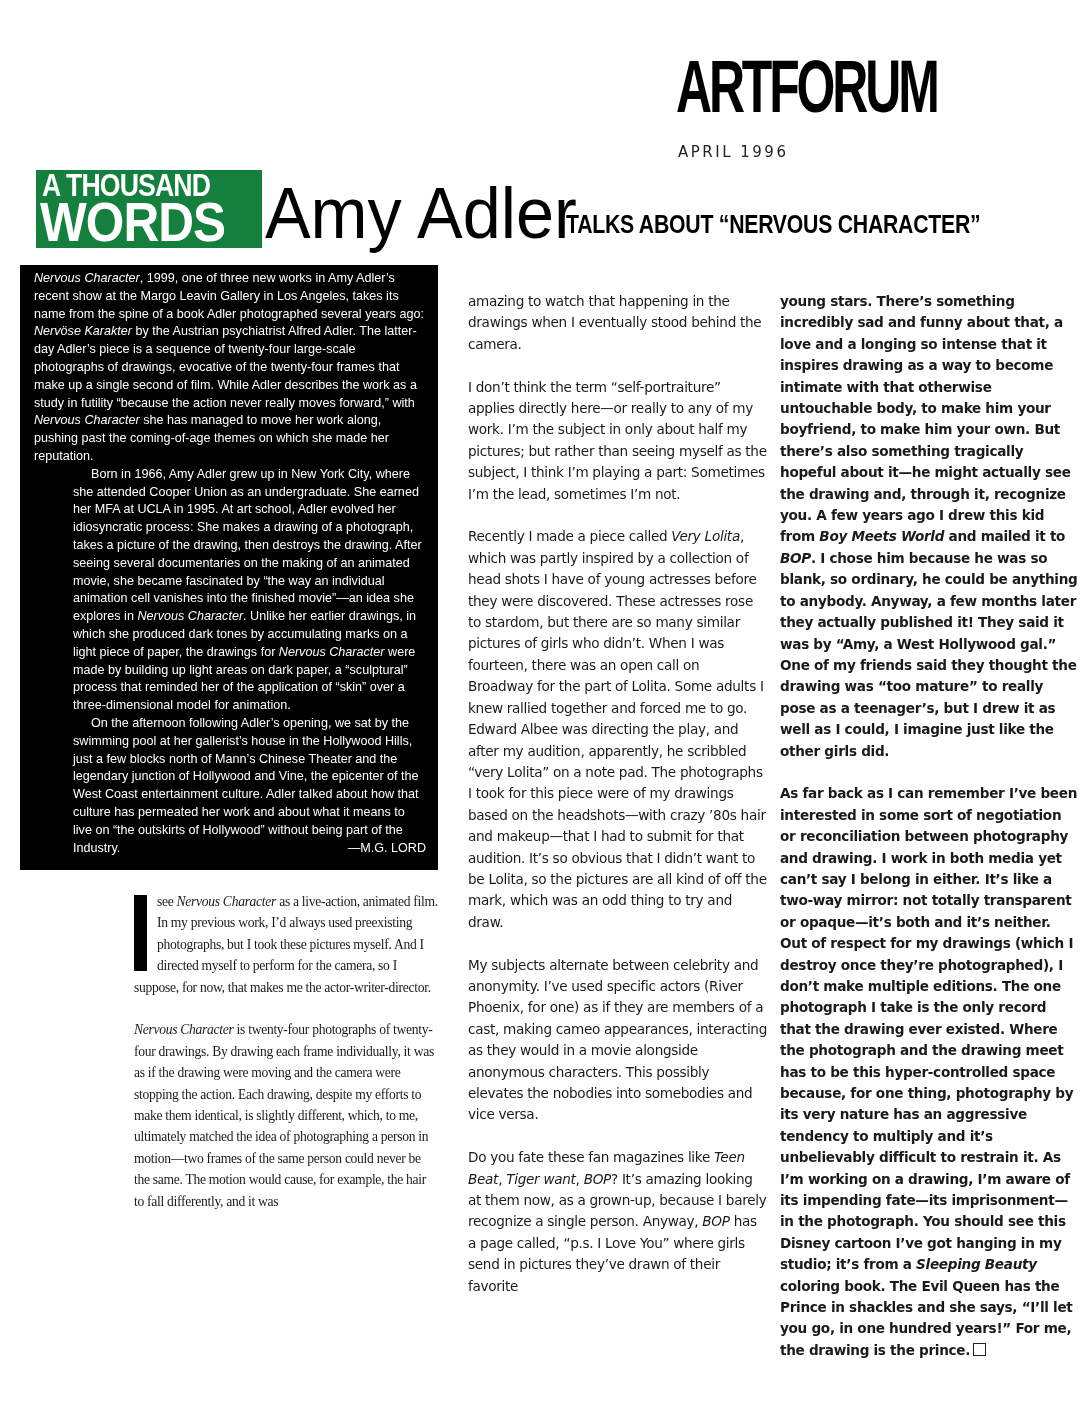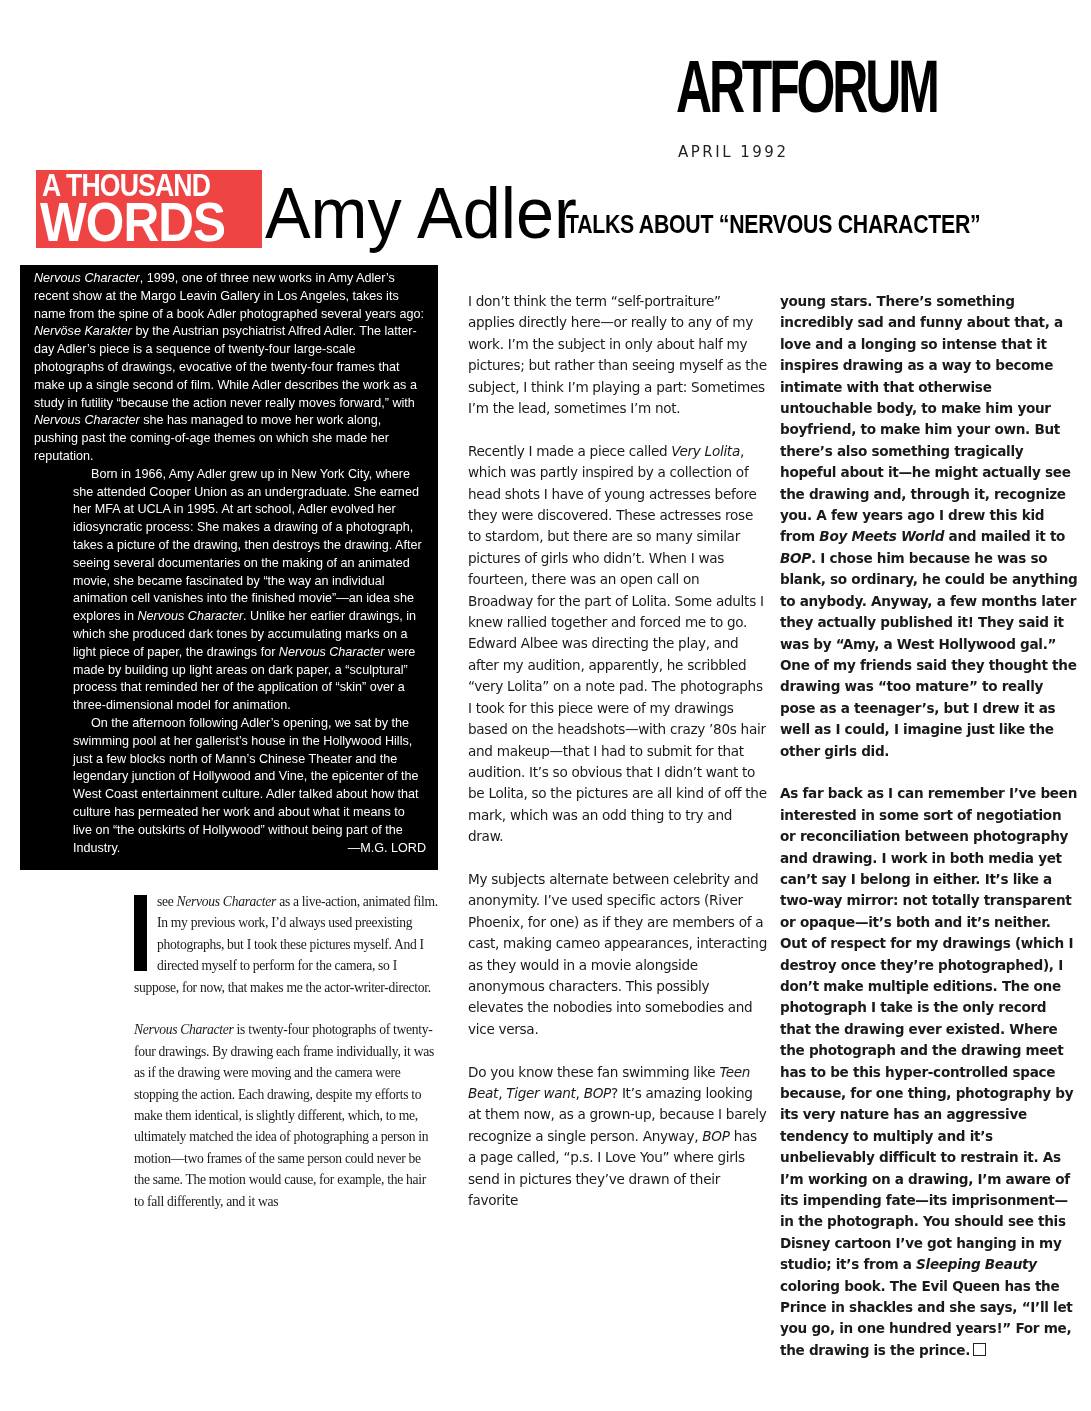--- a/index.html
+++ b/index.html
@@ -1,19 +1,19 @@
 <!DOCTYPE html>
 <html><head>
 <meta charset="utf-8">
 <style>
   html, body { margin:0; padding:0; background:#ffffff; }
   body { width:1091px; height:1411px; position:relative; overflow:hidden; color:#1a1a1a; }
   .masthead { position:absolute; left:676px; top:50px; font-family:"Liberation Sans", sans-serif; font-weight:bold; font-size:64px; letter-spacing:-4px; color:#000; transform:scaleX(0.78) scaleY(1.15); transform-origin:left top; line-height:64px; }
   .issue-date { position:absolute; left:678px; top:143px; font-family:"DejaVu Sans", sans-serif; font-size:15px; letter-spacing:2.5px; color:#222; }
-  .logo-box { position:absolute; left:36px; top:170px; width:226px; height:78px; background:#ef4444; color:#fff; font-family:"Liberation Sans", sans-serif; font-weight:bold; overflow:hidden; }
+  .logo-box { position:absolute; left:36px; top:170px; width:226px; height:78px; background:#15803d; color:#fff; font-family:"Liberation Sans", sans-serif; font-weight:bold; overflow:hidden; }
   .logo-line1 { position:absolute; left:6px; top:0px; font-size:31px; line-height:32px; letter-spacing:-1px; transform:scaleX(0.86); transform-origin:left top; white-space:nowrap; }
   .logo-line2 { position:absolute; left:4px; top:25px; font-size:55px; line-height:55px; letter-spacing:-1px; transform:scaleX(0.90); transform-origin:left top; white-space:nowrap; }
   .artist-name { position:absolute; left:265px; top:173px; font-family:"Liberation Sans", sans-serif; font-size:72px; line-height:80px; color:#000; transform:scaleX(0.95); transform-origin:left top; white-space:nowrap; }
   .subtitle { position:absolute; left:566px; top:210px; font-family:"Liberation Sans", sans-serif; font-weight:bold; font-size:25px; color:#000; transform:scaleX(0.85); transform-origin:left top; white-space:nowrap; letter-spacing:-0.3px; }
   .intro-box { position:absolute; left:20px; top:265px; width:418px; height:605px; background:#000; color:#fff; box-sizing:border-box; padding:5px 12px 0 14px; font-family:"Liberation Sans", sans-serif; font-weight:normal; font-size:12.6px; line-height:17.8px; }
   .intro-box p { margin:0; text-align:left; }
   .intro-box p.indent { text-indent:18px;margin-left:39px; }
   .sig { float:right; }
   .col { position:absolute; font-family:"DejaVu Sans", sans-serif; font-size:13.6px; line-height:21.4px; color:#1a1a1a; letter-spacing:-0.3px; }
   .col p { margin:0 0 21.4px 0; }
@@ -21,43 +21,44 @@
   .col2 { left:468px; top:291px; width:300px; }
   .col3 { left:780px; top:291px; width:300px;font-weight:bold; }
   .dropcap { float:left; width:13px; height:76px; background:#000; margin:4px 10px 0 0; }
   i { font-style:italic; }
   .endmark { display:inline-block; width:11px; height:11px; border:1.3px solid #222; vertical-align:-1px; margin-left:3px; }
 </style>
 </head>
 <body>
 
 <div class="masthead">ARTFORUM</div>
-<div class="issue-date">APRIL 1992</div>
+<div class="issue-date">APRIL 1996</div>
 
 <div class="logo-box">
   <div class="logo-line1">A THOUSAND</div>
   <div class="logo-line2">WORDS</div>
 </div>
 <div class="artist-name">Amy Adler</div>
 <div class="subtitle">TALKS ABOUT “NERVOUS CHARACTER”</div>
 
 <div class="intro-box">
   <p><i>Nervous Character</i><span>, 1999, one of three new works in Amy Adler’s recent show at the Margo Leavin Gallery in Los Angeles, takes its name from the spine of a book Adler photographed several years ago: </span><i>Nervöse Karakter</i><span> by the Austrian psychiatrist Alfred Adler. The latter-day Adler’s piece is a sequence of twenty-four large-scale photographs of drawings, evocative of the twenty-four frames that make up a single second of film. While Adler describes the work as a study in futility “because the action never really moves forward,” with </span><i>Nervous Character</i><span> she has managed to move her work along, pushing past the coming-of-age themes on which she made her reputation.</span></p>
   <p class="indent"><span>Born in 1966, Amy Adler grew up in New York City, where she attended Cooper Union as an undergraduate. She earned her MFA at UCLA in 1995. At art school, Adler evolved her idiosyncratic process: She makes a drawing of a photograph, takes a picture of the drawing, then destroys the drawing. After seeing several documentaries on the making of an animated movie, she became fascinated by “the way an individual animation cell vanishes into the finished movie”—an idea she explores in </span><i>Nervous Character</i><span>. Unlike her earlier drawings, in which she produced dark tones by accumulating marks on a light piece of paper, the drawings for </span><i>Nervous Character</i><span> were made by building up light areas on dark paper, a “sculptural” process that reminded her of the application of “skin” over a three-dimensional model for animation.</span></p>
   <p class="indent"><span><span>On the afternoon following Adler’s opening, we sat by the swimming pool at her gallerist’s house in the Hollywood Hills, just a few blocks north of Mann’s Chinese Theater and the legendary junction of Hollywood and Vine, the epicenter of the West Coast entertainment culture. Adler talked about how that culture has permeated her work and about what it means to live on “the outskirts of Hollywood” without being part of the Industry.</span></span> <span class="sig">—M.G. LORD</span></p>
 </div>
 
 <div class="col col1">
   <p><span class="dropcap"></span><span><span>see </span><i>Nervous Character</i><span> as a live-action, animated film. In my previous work, I’d always used preexisting photographs, but I took these pictures myself. And I directed myself to perform for the camera, so I suppose, for now, that makes me the actor-writer-director.</span></span></p>
   <p><i>Nervous Character</i><span> is twenty-four photographs of twenty-four drawings. By drawing each frame individually, it was as if the drawing were moving and the camera were stopping the action. Each drawing, despite my efforts to make them identical, is slightly different, which, to me, ultimately matched the idea of photographing a person in motion—two frames of the same person could never be the same. The motion would cause, for example, the hair to fall differently, and it was</span></p>
 </div>
 
 <div class="col col2">
+  <p><span>amazing to watch that happening in the drawings when I eventually stood behind the camera.</span></p>
   <p><span>I don’t think the term “self-portraiture” applies directly here—or really to any of my work. I’m the subject in only about half my pictures; but rather than seeing myself as the subject, I think I’m playing a part: Sometimes I’m the lead, sometimes I’m not.</span></p>
   <p><span>Recently I made a piece called </span><i>Very Lolita</i><span>, which was partly inspired by a collection of head shots I have of young actresses before they were discovered. These actresses rose to stardom, but there are so many similar pictures of girls who didn’t. When I was fourteen, there was an open call on Broadway for the part of Lolita. Some adults I knew rallied together and forced me to go. Edward Albee was directing the play, and after my audition, apparently, he scribbled “very Lolita” on a note pad. The photographs I took for this piece were of my drawings based on the headshots—with crazy ’80s hair and makeup—that I had to submit for that audition. It’s so obvious that I didn’t want to be Lolita, so the pictures are all kind of off the mark, which was an odd thing to try and draw.</span></p>
   <p><span>My subjects alternate between celebrity and anonymity. I’ve used specific actors (River Phoenix, for one) as if they are members of a cast, making cameo appearances, interacting as they would in a movie alongside anonymous characters. This possibly elevates the nobodies into somebodies and vice versa.</span></p>
-  <p><span>Do you know these fan swimming like </span><i>Teen Beat</i><span>, </span><i>Tiger want</i><span>, </span><i>BOP</i><span>? It’s amazing looking at them now, as a grown-up, because I barely recognize a single person. Anyway, </span><i>BOP</i><span> has a page called, “p.s. I Love You” where girls send in pictures they’ve drawn of their favorite</span></p>
+  <p><span>Do you fate these fan magazines like </span><i>Teen Beat</i><span>, </span><i>Tiger want</i><span>, </span><i>BOP</i><span>? It’s amazing looking at them now, as a grown-up, because I barely recognize a single person. Anyway, </span><i>BOP</i><span> has a page called, “p.s. I Love You” where girls send in pictures they’ve drawn of their favorite</span></p>
 </div>
 
 <div class="col col3">
   <p><span>young stars. There’s something incredibly sad and funny about that, a love and a longing so intense that it inspires drawing as a way to become intimate with that otherwise untouchable body, to make him your boyfriend, to make him your own. But there’s also something tragically hopeful about it—he might actually see the drawing and, through it, recognize you. A few years ago I drew this kid from </span><i>Boy Meets World</i><span> and mailed it to </span><i>BOP</i><span>. I chose him because he was so blank, so ordinary, he could be anything to anybody. Anyway, a few months later they actually published it! They said it was by “Amy, a West Hollywood gal.” One of my friends said they thought the drawing was “too mature” to really pose as a teenager’s, but I drew it as well as I could, I imagine just like the other girls did.</span></p>
   <p><span><span>As far back as I can remember I’ve been interested in some sort of negotiation or reconciliation between photography and drawing. I work in both media yet can’t say I belong in either. It’s like a two-way mirror: not totally transparent or opaque—it’s both and it’s neither. Out of respect for my drawings (which I destroy once they’re photographed), I don’t make multiple editions. The one photograph I take is the only record that the drawing ever existed. Where the photograph and the drawing meet has to be this hyper-controlled space because, for one thing, photography by its very nature has an aggressive tendency to multiply and it’s unbelievably difficult to restrain it. As I’m working on a drawing, I’m aware of its impending fate—its imprisonment—in the photograph. You should see this Disney cartoon I’ve got hanging in my studio; it’s from a </span><i>Sleeping Beauty</i><span> coloring book. The Evil Queen has the Prince in shackles and she says, “I’ll let you go, in one hundred years!” For me, the drawing is the prince.</span></span><span class="endmark"></span></p>
 </div>
 
 </body></html>

